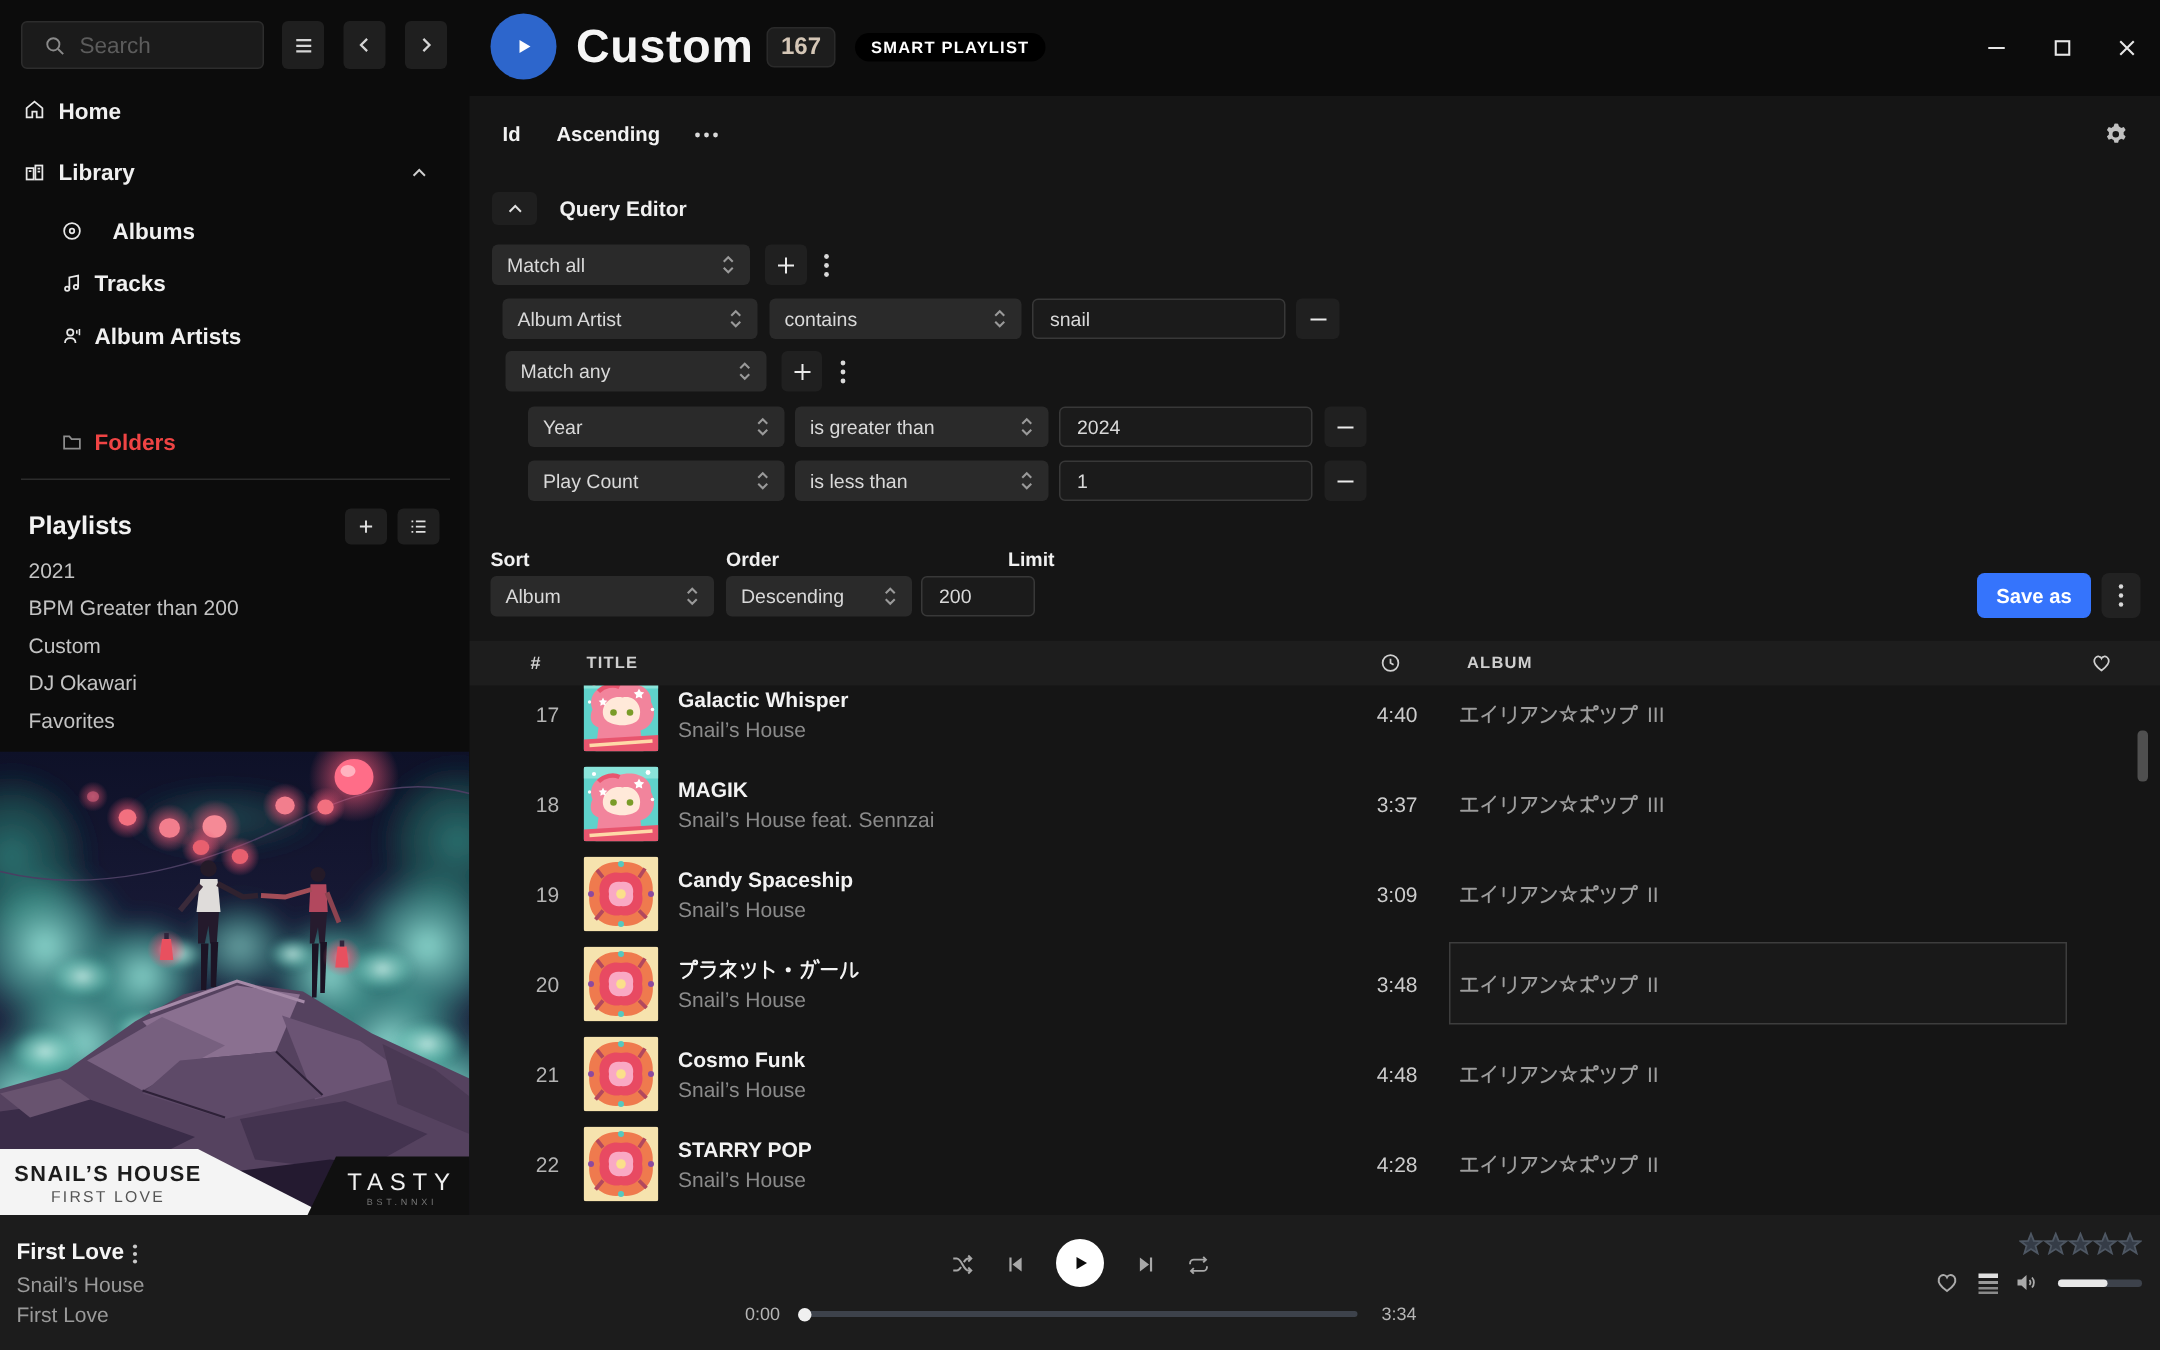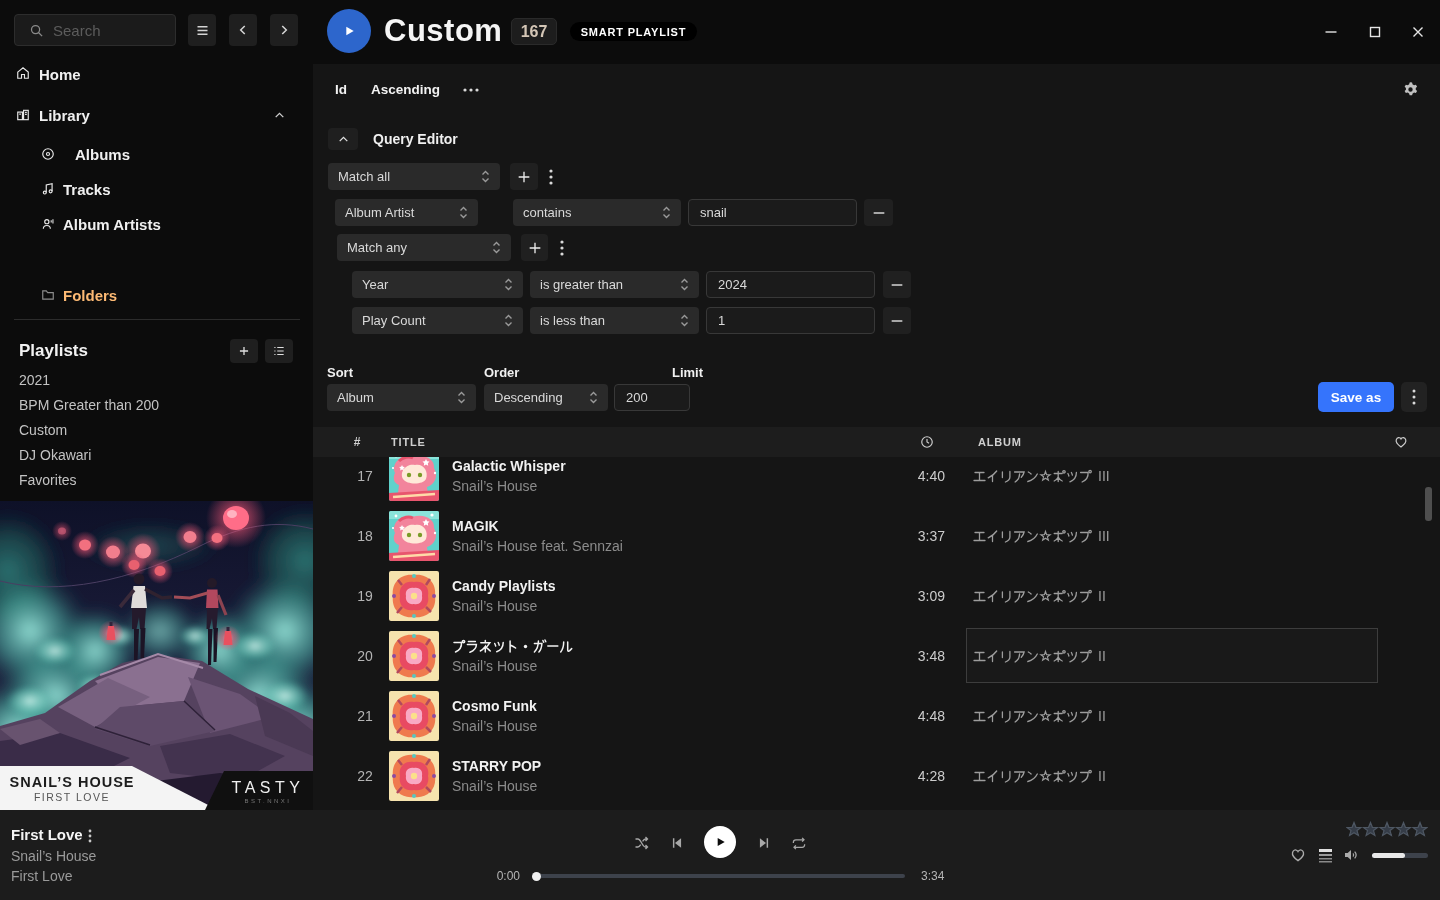--- a/index.html
+++ b/index.html
@@ -142,21 +142,21 @@
         <circle cx="10" cy="8" r="3.6"></circle>
         <path d="M4 20c0-3.5 2.6-5.5 6-5.5s6 2 6 5.5"></path>
         <path d="M17.5 5.5v4M20.5 4v7" stroke-width="1.8"></path>
       </svg>
     <span style="color:#f0f0f0;font-size:15px;font-weight:700;margin-left:8px;">Album Artists</span>
   </div>
   <div class="a" style="left:41px;top:285px;width:260px;height:20px;display:flex;align-items:center;">
     <svg width="14" height="14" viewBox="0 0 24 24" fill="none" stroke="#8d8d8d" stroke-width="2">
         <path d="M3 19V5h6l2.5 3H21v11H3Z"></path>
       </svg>
-    <span style="color:#fdba74;font-size:15px;font-weight:700;margin-left:8px;">Folders</span>
+    <span style="color:#ef4444;font-size:15px;font-weight:700;margin-left:8px;">Folders</span>
   </div>
   <div class="a" style="left:14px;top:319px;width:286px;height:1px;background:#2c2c2c;"></div>
 
   <div class="a" style="left:19px;top:341px;width:200px;height:20px;color:#f2f2f2;font-size:17px;font-weight:700;">Playlists</div>
   <div class="sqbtn" style="left:230px;top:339px;width:28px;height:24px;background:#1f1f1f;">
     <svg width="14" height="14" viewBox="0 0 24 24" fill="none" stroke="#e0e0e0" stroke-width="2.2">
         <path d="M12 5v14M5 12h14"></path>
       </svg>
   </div>
   <div class="sqbtn" style="left:265px;top:339px;width:28px;height:24px;background:#1f1f1f;">
@@ -350,21 +350,21 @@
         <svg width="16" height="16" viewBox="0 0 24 24" fill="none" stroke="#ececec" stroke-width="2">
           <path d="M12 4v16M4 12h16"></path>
         </svg>
       </div>
     <svg class="a" style="left:236px;top:105px;" width="4" height="16" viewBox="0 0 4 16">
         <circle cx="2" cy="2" r="1.6" fill="#d9d9d9"></circle>
         <circle cx="2" cy="8" r="1.6" fill="#d9d9d9"></circle>
         <circle cx="2" cy="14" r="1.6" fill="#d9d9d9"></circle>
       </svg>
 
-    <div class="sel" style="left:22px;top:135px;width:143px;">Album Artist<svg class="cv" width="9" height="15" viewBox="0 0 9 15" fill="none" stroke="#9a9a9a" stroke-width="1.4">
+    <div class="sel" style="left:22px;top:135px;width:170px;">Album Artist<svg class="cv" width="9" height="15" viewBox="0 0 9 15" fill="none" stroke="#9a9a9a" stroke-width="1.4">
           <path d="M1.5 5.5 4.5 2.5 7.5 5.5M1.5 9.5 4.5 12.5 7.5 9.5"></path>
         </svg></div>
     <div class="sel" style="left:200px;top:135px;width:168px;">contains<svg class="cv" width="9" height="15" viewBox="0 0 9 15" fill="none" stroke="#9a9a9a" stroke-width="1.4">
           <path d="M1.5 5.5 4.5 2.5 7.5 5.5M1.5 9.5 4.5 12.5 7.5 9.5"></path>
         </svg></div>
     <div class="inp" style="left:375px;top:135px;width:169px;">snail</div>
     <div class="sqbtn" style="left:551px;top:135px;width:29px;height:27px;">
         <svg width="16" height="16" viewBox="0 0 24 24" fill="none" stroke="#ececec" stroke-width="2">
           <path d="M4 12h16"></path>
         </svg>
@@ -464,21 +464,21 @@
             <span style="margin-left:6px;">III</span>
           </div>
       </div>
       <div class="row" style="top:139px;">
         <div class="rnum">19</div>
         <div class="rthumb">
             <svg width="50" height="50">
               <use href="#thumbB"></use>
             </svg>
           </div>
-        <div class="rtitle">Candy Playlists</div>
+        <div class="rtitle">Candy Spaceship</div>
         <div class="rartist">Snail’s House</div>
         <div class="rdur">3:09</div>
         <div class="ralbum">
             <svg width="119" height="15" viewBox="0 0 119 15">
               <use href="#katA"></use>
             </svg>
             <span style="margin-left:6px;">II</span>
           </div>
       </div>
       <div class="row" style="top:199px;">

